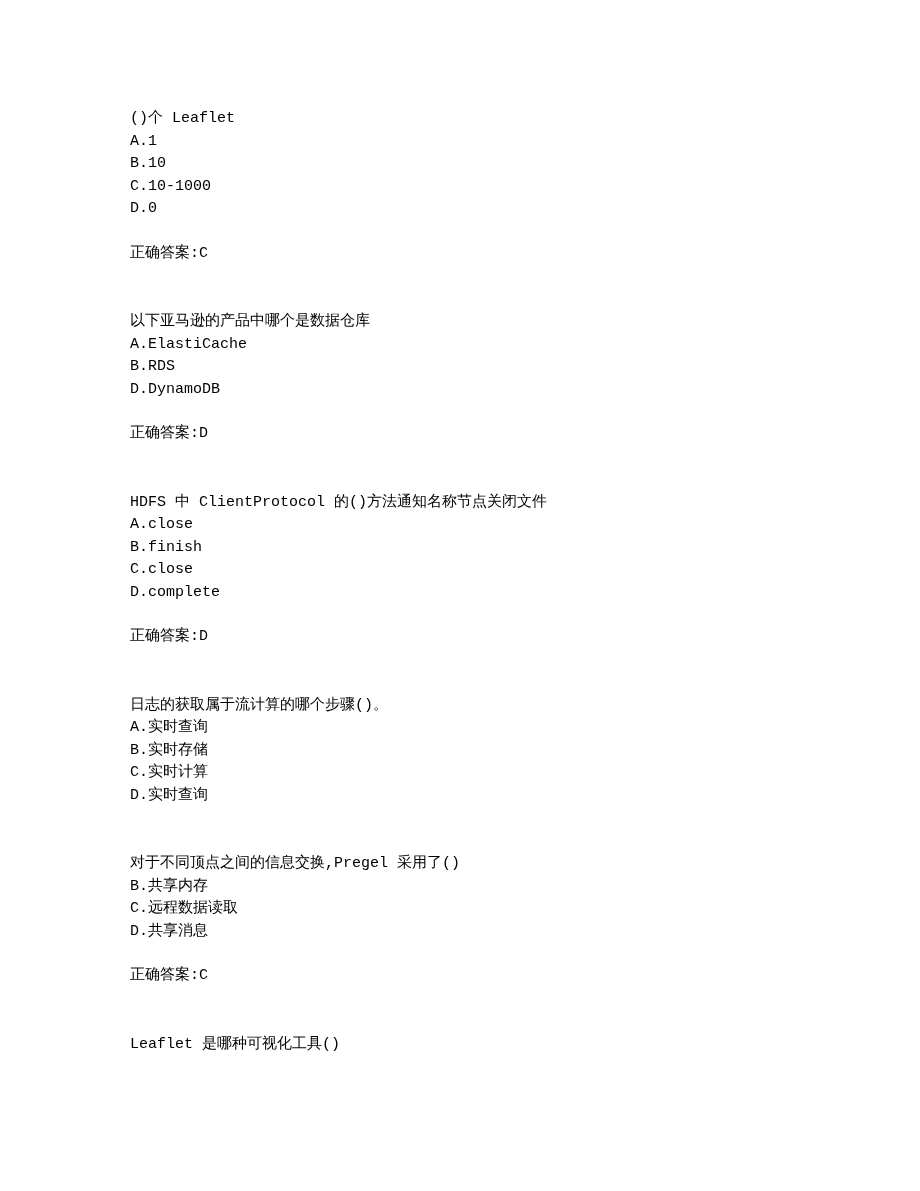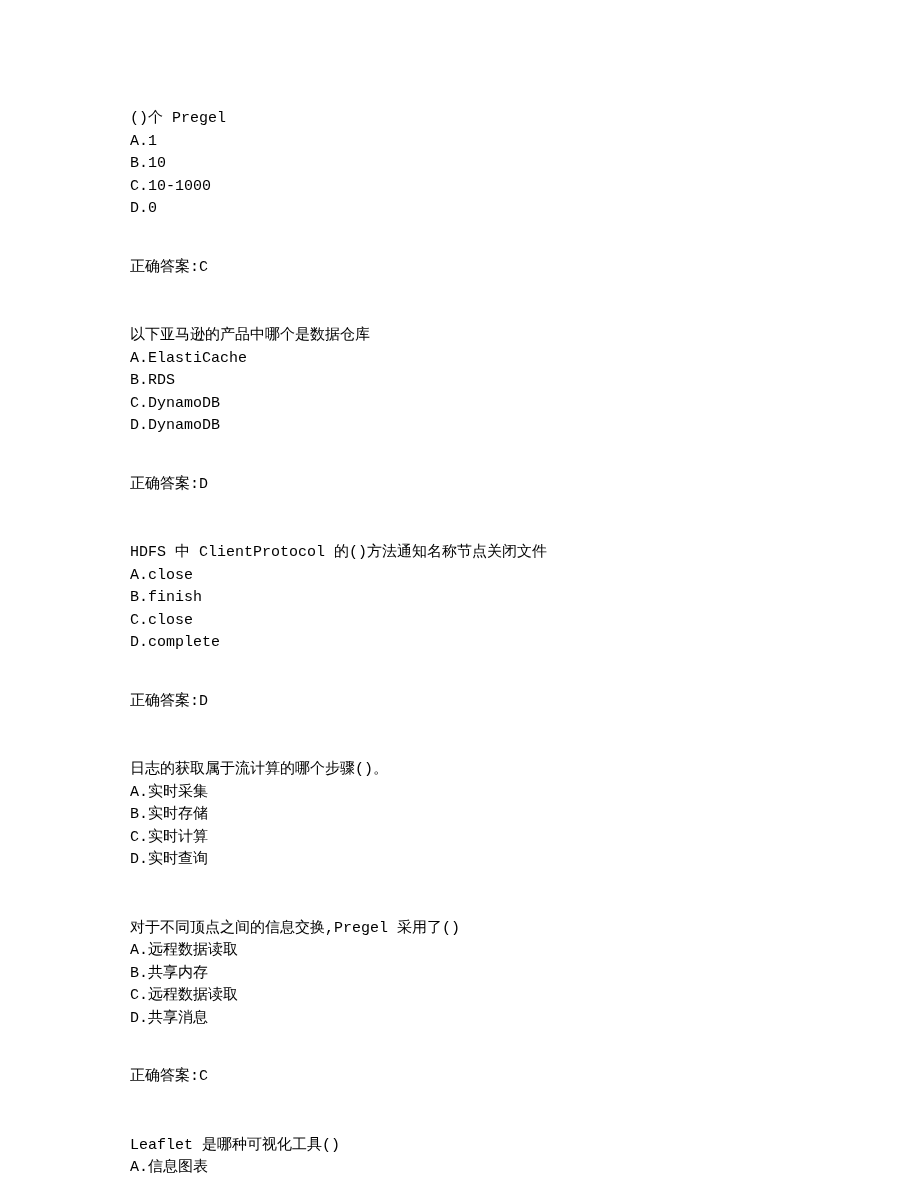--- a/index.html
+++ b/index.html
@@ -17,71 +17,68 @@
     padding: 108px 130px 60px 130px;
     box-sizing: border-box;
   }
   .question-block {
     margin-bottom: 46px;
   }
   .line {
     white-space: pre-wrap;
   }
   .answer {
-    margin-top: 36px;
+    margin-top: 22px;
     font-family: Liberation Mono, monospace;
   }
 </style>
 </head>
 <body>
 
 <div class="page">
 
   <div class="question-block">
-    <div class="line">()个 Pregel</div>
+    <div class="line">()个 Leaflet</div>
     <div class="line">A.1</div>
     <div class="line">B.10</div>
     <div class="line">C.10-1000</div>
     <div class="line">D.0</div>
     <div class="line answer">正确答案:C</div>
   </div>
 
   <div class="question-block">
     <div class="line">以下亚马逊的产品中哪个是数据仓库</div>
     <div class="line">A.ElastiCache</div>
     <div class="line">B.RDS</div>
-    <div class="line">C.DynamoDB</div>
     <div class="line">D.DynamoDB</div>
     <div class="line answer">正确答案:D</div>
   </div>
 
   <div class="question-block">
     <div class="line">HDFS 中 ClientProtocol 的()方法通知名称节点关闭文件</div>
     <div class="line">A.close</div>
     <div class="line">B.finish</div>
     <div class="line">C.close</div>
     <div class="line">D.complete</div>
     <div class="line answer">正确答案:D</div>
   </div>
 
   <div class="question-block">
     <div class="line">日志的获取属于流计算的哪个步骤()。</div>
-    <div class="line">A.实时采集</div>
+    <div class="line">A.实时查询</div>
     <div class="line">B.实时存储</div>
     <div class="line">C.实时计算</div>
     <div class="line">D.实时查询</div>
   </div>
 
   <div class="question-block">
     <div class="line">对于不同顶点之间的信息交换,Pregel 采用了()</div>
-    <div class="line">A.远程数据读取</div>
     <div class="line">B.共享内存</div>
     <div class="line">C.远程数据读取</div>
     <div class="line">D.共享消息</div>
     <div class="line answer">正确答案:C</div>
   </div>
 
   <div class="question-block">
     <div class="line">Leaflet 是哪种可视化工具()</div>
-    <div class="line">A.信息图表</div>
   </div>
 
 </div>
 
 </body></html>

